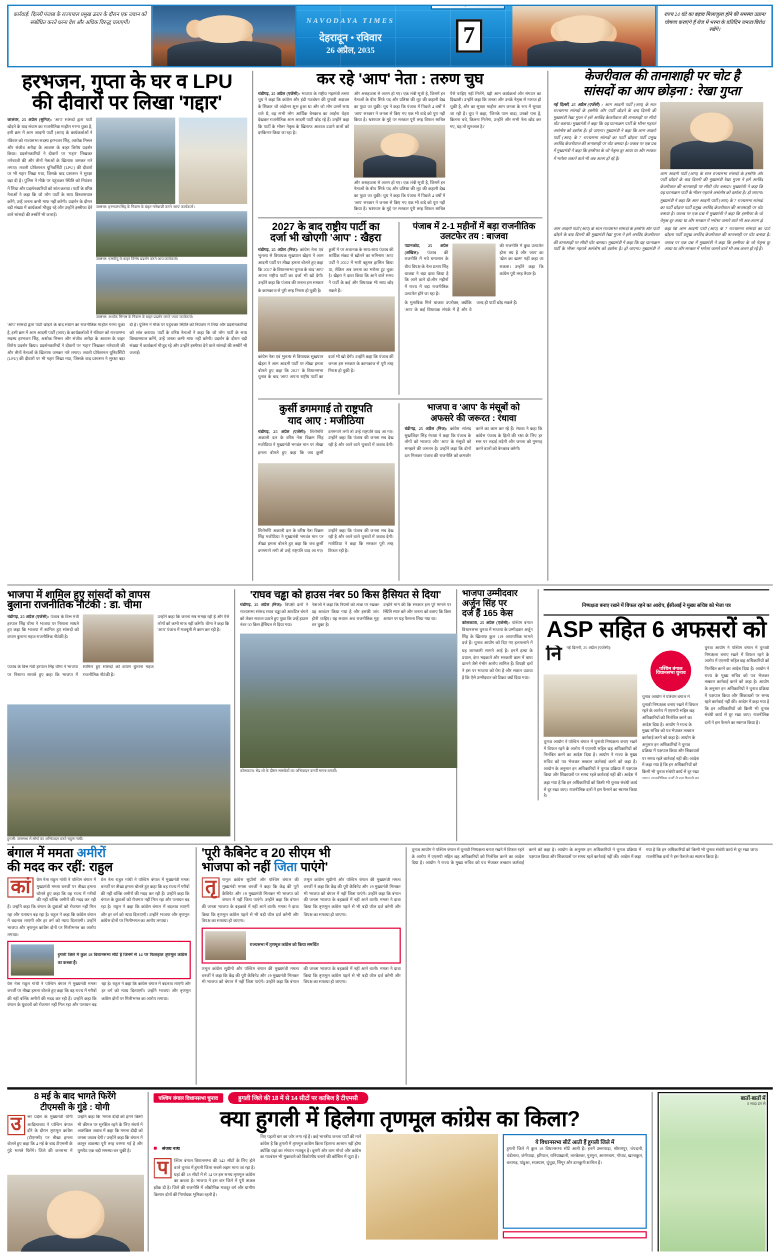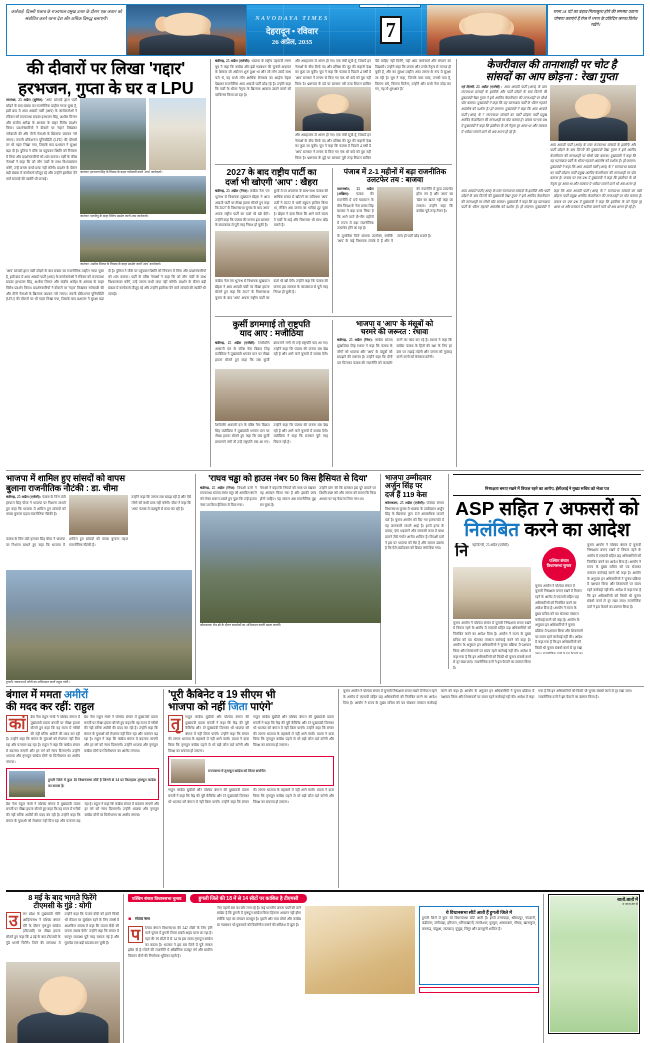--- a/index.html
+++ b/index.html
@@ -183,22 +183,22 @@
         <div class="mh-pageno">7</div>
       </div>
     </div>
     <div class="mh-photo right face"></div>
     <div class="mh-sideblurb">राज्य 24 घंटे का  बड़ाव मिलाजुला होने की  समस्या उठाना  घोषणा  कराएंगे हैं रोज में भरना के प्रतिदिन  जनता/विरोध रखेंगे।</div>
   </div>
 
   <div class="top-sec">
 
     <div class="col-A vr pad-r">
+      <div class="hl h-xl center">हरभजन, गुप्ता के घर व LPU</div>
       <div class="hl h-xl center mb2">की दीवारों पर लिखा 'गद्दार'</div>
-      <div class="hl h-xl center">हरभजन, गुप्ता के घर व LPU</div>
 
       <div class="row" style="gap:3px;">
         <div style="width:72px;">
           <div class="body-txt" style="height:96px;"><span class="bold">जालंधर, 25 अप्रैल (सुमित):</span> <span>'आप' सांसदों द्वारा पार्टी छोड़ने के बाद संग्राम का राजनीतिक माहौल गरमा चुका है, इसी क्रम में आम आदमी पार्टी (आप) के कार्यकर्ताओं ने रविवार को राज्यसभा सदस्य हरभजन सिंह, अशोक मित्तल और संजीव अरोड़ा के आवास के बाहर विरोध प्रदर्शन किया। प्रदर्शनकारियों ने दीवारों पर 'गद्दार' लिखकर नारेबाजी की और तीनों नेताओं के खिलाफ जमकर नारे लगाए। लवली प्रोफेशनल यूनिवर्सिटी (LPU) की दीवारों पर भी गद्दार लिखा गया, जिसके बाद प्रशासन ने सुरक्षा बढ़ा दी है। पुलिस ने मौके पर पहुंचकर स्थिति को नियंत्रण में लिया और प्रदर्शनकारियों को शांत कराया। पार्टी के वरिष्ठ नेताओं ने कहा कि जो लोग पार्टी के साथ विश्वासघात करेंगे, उन्हें जनता कभी माफ नहीं करेगी। प्रदर्शन के दौरान बड़ी संख्या में कार्यकर्ता मौजूद रहे और उन्होंने इस्तीफा देने वाले सांसदों की तस्वीरें भी जलाईं।</span></div>
         </div>
         <div style="width:126px;">
           <div class="row" style="gap:3px;">
             <div class="photo p-street" style="width:66px;height:72px;"></div>
             <div class="photo p-building" style="width:57px;height:72px;"></div>
           </div>
@@ -208,20 +208,21 @@
           <div class="photo p-rally mt2" style="width:126px;height:42px;"></div>
           <div class="mini-cap">जालंधर: अशोक मित्तल के निवास के बाहर प्रदर्शन करते 'आप' कार्यकर्ता।</div>
         </div>
       </div>
       <div class="body-txt two-col mt3" style="height:128px;">'आप' सांसदों द्वारा पार्टी छोड़ने के बाद संग्राम का राजनीतिक माहौल गरमा चुका है, इसी क्रम में आम आदमी पार्टी (आप) के कार्यकर्ताओं ने रविवार को राज्यसभा सदस्य हरभजन सिंह, अशोक मित्तल और संजीव अरोड़ा के आवास के बाहर विरोध प्रदर्शन किया। प्रदर्शनकारियों ने दीवारों पर 'गद्दार' लिखकर नारेबाजी की और तीनों नेताओं के खिलाफ जमकर नारे लगाए। लवली प्रोफेशनल यूनिवर्सिटी (LPU) की दीवारों पर भी गद्दार लिखा गया, जिसके बाद प्रशासन ने सुरक्षा बढ़ा दी है। पुलिस ने मौके पर पहुंचकर स्थिति को नियंत्रण में लिया और प्रदर्शनकारियों को शांत कराया। पार्टी के वरिष्ठ नेताओं ने कहा कि जो लोग पार्टी के साथ विश्वासघात करेंगे, उन्हें जनता कभी माफ नहीं करेगी। प्रदर्शन के दौरान बड़ी संख्या में कार्यकर्ता मौजूद रहे और उन्होंने इस्तीफा देने वाले सांसदों की तस्वीरें भी जलाईं।</div>
     </div>
 
     <div class="col-B vr pad-r pad-l">
 
       <div>
+        <div class="hl h-lg center mb2">कर रहे 'आप' नेता : तरुण चुघ</div>
         <div class="row" style="gap:4px;">
           <div style="width:76px;" class="body-txt"><span class="bold">चंडीगढ़, 25 अप्रैल (एजेंसी):</span> <span>भाजपा के राष्ट्रीय महामंत्री तरुण चुघ ने कहा कि कांग्रेस और इंडी गठबंधन की चुनावी अदावत के शिकार जो अंदोलन शुरू हुआ था और जो लोग उसमें साथ चले थे, वह सभी लोग आर्थिक बेनकाब का आईना चेहरा देखकर राजनीतिक आम आदमी पार्टी छोड़ रहे हैं। उन्होंने कहा कि पार्टी के भीतर नेतृत्व के खिलाफ आवाज उठाने वालों को दरकिनार किया जा रहा है।</span></div>
           <div style="width:76px;">
             <div class="body-txt" style="height:26px;overflow:hidden;">और असहजता से अलग हो गए। एक लंबी सूची है, जिसमें इन नेताओं के बीच सिर्फ पद और प्रतिष्ठा की लूट की कहानी देख का फूटा जा चुकी। चुघ ने कहा कि पंजाब में पिछले 4 वर्षों में 'आप' सरकार ने जनता से किए गए एक भी वादे को पूरा नहीं किया है। भ्रष्टाचार के मुद्दे पर सरकार पूरी तरह विफल साबित हुई है।</div>
             <div class="photo p-portrait face mt2" style="width:76px;height:44px;"></div>
             <div class="body-txt mt2" style="height:28px;overflow:hidden;">और असहजता से अलग हो गए। एक लंबी सूची है, जिसमें इन नेताओं के बीच सिर्फ पद और प्रतिष्ठा की लूट की कहानी देख का फूटा जा चुकी। चुघ ने कहा कि पंजाब में पिछले 4 वर्षों में 'आप' सरकार ने जनता से किए गए एक भी वादे को पूरा नहीं किया है। भ्रष्टाचार के मुद्दे पर सरकार पूरी तरह विफल साबित हुई है।</div>
           </div>
           <div style="width:76px;" class="body-txt">पैसे चाहिए नहीं मिलेंगे, यही आम कार्यकर्ता और संगठन का दिखाती। उन्होंने कहा कि जनता और उनके नेतृत्व से नाराज हो चुकी है, और का सुरक्षा माहौल आम जनता के रूप में सुरक्षा जा रही है। चुघ ने कहा, 'जिनके पास वादा, उनको पता है, कितना बचे, कितना मिलेगा, उन्होंने और सभी नेता छोड़ कर गए, यह तो शुरुआत है।'</div>
         </div>
       </div>
@@ -256,21 +257,21 @@
       <div class="row">
         <div style="width:118px;" class="vr pad-r">
           <div class="hl h-sm center">कुर्सी डगमगाई तो राष्ट्रपति</div>
           <div class="hl h-sm center mb2">याद आए : मजीठिया</div>
           <div class="body-txt two-col" style="height:26px;"><span class="bold">चंडीगढ़, 25 अप्रैल (एजेंसी):</span> <span>शिरोमणि अकाली दल के वरिष्ठ नेता बिक्रम सिंह मजीठिया ने मुख्यमंत्री भगवंत मान पर तीखा हमला बोलते हुए कहा कि जब कुर्सी डगमगाने लगी तो उन्हें राष्ट्रपति याद आ गए। उन्होंने कहा कि पंजाब की जनता सब देख रही है और आने वाले चुनावों में जवाब देगी। मजीठिया ने कहा कि सरकार पूरी तरह विफल रही है।</span></div>
           <div class="photo p-portrait turban mt2" style="width:114px;height:52px;"></div>
           <div class="body-txt two-col mt2" style="height:44px;">शिरोमणि अकाली दल के वरिष्ठ नेता बिक्रम सिंह मजीठिया ने मुख्यमंत्री भगवंत मान पर तीखा हमला बोलते हुए कहा कि जब कुर्सी डगमगाने लगी तो उन्हें राष्ट्रपति याद आ गए। उन्होंने कहा कि पंजाब की जनता सब देख रही है और आने वाले चुनावों में जवाब देगी। मजीठिया ने कहा कि सरकार पूरी तरह विफल रही है।</div>
         </div>
         <div style="width:120px;" class="pad-l">
           <div class="hl h-xs center">भाजपा व 'आप' के मंसूबों को</div>
-          <div class="hl h-xs center mb2">चरमरे की जरूरत : रंधावा</div>
+          <div class="hl h-xs center mb2">अफसरे की जरूरत : रंधावा</div>
           <div class="body-txt two-col" style="height:118px;"><span class="bold">चंडीगढ़, 25 अप्रैल (निज):</span> <span>कांग्रेस सांसद सुखजिंदर सिंह रंधावा ने कहा कि पंजाब के लोगों को भाजपा और 'आप' के मंसूबों को समझने की जरूरत है। उन्होंने कहा कि दोनों दल मिलकर पंजाब की राजनीति को कमजोर करने का काम कर रहे हैं। रंधावा ने कहा कि कांग्रेस पंजाब के हितों की रक्षा के लिए हर स्तर पर लड़ाई लड़ेगी और जनता को गुमराह करने वालों को बेनकाब करेगी।</span></div>
         </div>
       </div>
     </div>
 
     <div class="col-C pad-l">
       <div class="hl h-md center">केजरीवाल की तानाशाही पर चोट है</div>
       <div class="hl h-md center mb2">सांसदों का आप छोड़ना : रेखा गुप्ता</div>
       <div class="row" style="gap:3px;">
         <div style="width:86px;" class="body-txt"><span class="bold">नई दिल्ली, 25 अप्रैल (एजेंसी) :</span> <span>आम आदमी पार्टी (आप) के सात राज्यसभा सांसदों के इस्तीफे और पार्टी छोड़ने के बाद दिल्ली की मुख्यमंत्री रेखा गुप्ता ने इसे अरविंद केजरीवाल की तानाशाही पर सीधी चोट बताया। मुख्यमंत्री ने कहा कि यह घटनाक्रम पार्टी के भीतर गहराते असंतोष को दर्शाता है। हो जाएगा। मुख्यमंत्री ने कहा कि आम आदमी पार्टी (आप) के 7 राज्यसभा सांसदों का पार्टी छोड़ना पार्टी प्रमुख अरविंद केजरीवाल की तानाशाही पर चोट बताया है। जवाब पर एक प्रश्न में मुख्यमंत्री ने कहा कि इस्तीफा के जो नेतृत्व दूर आया था और सरकार में भरोसा जताने वाले भी अब अलग हो रहे हैं।</span></div>
@@ -310,30 +311,29 @@
       </div>
       <div class="photo p-crowd mt3" style="width:181px;height:112px;"></div>
       <div class="mini-cap">कोलकाता: रोड शो के दौरान समर्थकों का अभिवादन करतीं ममता बनर्जी।</div>
     </div>
 
     <div style="width:260px;" class="pad-l">
       <div class="row" style="gap:4px;">
         <div style="width:64px;" class="vr pad-r">
           <div class="hl h-xs">भाजपा उम्मीदवार</div>
           <div class="hl h-xs">अर्जुन सिंह पर</div>
-          <div class="hl h-xs mb2">दर्ज हैं 119 केस</div>
+          <div class="hl h-xs mb2">दर्ज हैं 165 केस</div>
           <div class="body-txt" style="height:150px;"><span class="bold">कोलकाता, 25 अप्रैल (एजेंसी):</span> <span>पश्चिम बंगाल विधानसभा चुनाव में भाजपा के उम्मीदवार अर्जुन सिंह के खिलाफ कुल 119 आपराधिक मामले दर्ज हैं। चुनाव आयोग को दिए गए हलफनामे में यह जानकारी सामने आई है। इनमें हत्या के प्रयास, दंगा भड़काने और सरकारी काम में बाधा डालने जैसे गंभीर आरोप शामिल हैं। विपक्षी दलों ने इस पर भाजपा को घेरा है और सवाल उठाया है कि ऐसे उम्मीदवार को टिकट क्यों दिया गया।</span></div>
         </div>
 
         <div style="width:188px;">
           <div class="rule-bar center" style="margin-bottom:2px;">
             <span class="kicker">निष्पक्षता बनाए रखने में विफल रहने का आरोप, ईसीआई ने मुख्य सचिव को भेजा पत्र</span>
           </div>
-          <div class="hl" style="font-size:19px;text-align:center;">ASP सहित 7 अफसरों को</div>
-          <div class="hl" style="font-size:19px;text-align:center;"><span class="blue">निलंबित</span><span> करने का आदेश</span></div>
+          <div class="hl" style="font-size:19px;text-align:center;">ASP सहित 6 अफसरों को</div>
 
           <div class="row mt2" style="gap:4px;">
             <div style="width:78px;">
               <div class="body-txt" style="height:22px;overflow:hidden;"><span class="dropcap plain">नि</span><span>नई दिल्ली, 25 अप्रैल (एजेंसी):</span></div>
               <div class="photo p-hand mt2" style="width:78px;height:52px;"></div>
               <div class="body-txt mt2" style="height:48px;overflow:hidden;">चुनाव आयोग ने पश्चिम बंगाल में चुनावी निष्पक्षता बनाए रखने में विफल रहने के आरोप में एएसपी सहित छह अधिकारियों को निलंबित करने का आदेश दिया है। आयोग ने राज्य के मुख्य सचिव को पत्र भेजकर तत्काल कार्रवाई करने को कहा है। आयोग के अनुसार इन अधिकारियों ने चुनाव प्रक्रिया में पक्षपात किया और शिकायतों पर समय रहते कार्रवाई नहीं की। आदेश में कहा गया है कि इन अधिकारियों को किसी भी चुनाव संबंधी कार्य से दूर रखा जाए। राजनीतिक दलों ने इस फैसले का स्वागत किया है।</div>
             </div>
             <div style="width:48px;" class="center">
               <div class="badge-round" style="margin:4px auto 0 auto;">पश्चिम बंगाल विधानसभा चुनाव</div>
               <div class="body-txt mt3" style="height:70px;text-align:left;">चुनाव आयोग ने पश्चिम बंगाल में चुनावी निष्पक्षता बनाए रखने में विफल रहने के आरोप में एएसपी सहित छह अधिकारियों को निलंबित करने का आदेश दिया है। आयोग ने राज्य के मुख्य सचिव को पत्र भेजकर तत्काल कार्रवाई करने को कहा है। आयोग के अनुसार इन अधिकारियों ने चुनाव प्रक्रिया में पक्षपात किया और शिकायतों पर समय रहते कार्रवाई नहीं की। आदेश में कहा गया है कि इन अधिकारियों को किसी भी चुनाव संबंधी कार्य से दूर रखा जाए। राजनीतिक दलों ने इस फैसले का स्वागत किया है।</div>
@@ -357,21 +357,21 @@
         <div style="width:74px;" class="body-txt">ग्रेस नेता राहुल गांधी ने पश्चिम बंगाल में मुख्यमंत्री ममता बनर्जी पर तीखा हमला बोलते हुए कहा कि वह राज्य में गरीबों की नहीं बल्कि अमीरों की मदद कर रही हैं। उन्होंने कहा कि बंगाल के युवाओं को रोजगार नहीं मिल रहा और पलायन बढ़ रहा है। राहुल ने कहा कि कांग्रेस बंगाल में बदलाव लाएगी और हर वर्ग को न्याय दिलाएगी। उन्होंने भाजपा और तृणमूल कांग्रेस दोनों पर मिलीभगत का आरोप लगाया।</div>
       </div>
       <div class="box-red mt2" style="padding:2px;display:flex;gap:3px;align-items:center;">
         <div class="photo p-rally" style="width:36px;height:26px;flex:none;"></div>
         <div class="body-txt bold" style="font-size:3.6px;">हुगली जिले में कुल 18 विधानसभा सीटें हैं जिनमें से 14 पर फिलहाल तृणमूल कांग्रेस का कब्जा है।</div>
       </div>
       <div class="body-txt two-col mt2" style="height:86px;">ग्रेस नेता राहुल गांधी ने पश्चिम बंगाल में मुख्यमंत्री ममता बनर्जी पर तीखा हमला बोलते हुए कहा कि वह राज्य में गरीबों की नहीं बल्कि अमीरों की मदद कर रही हैं। उन्होंने कहा कि बंगाल के युवाओं को रोजगार नहीं मिल रहा और पलायन बढ़ रहा है। राहुल ने कहा कि कांग्रेस बंगाल में बदलाव लाएगी और हर वर्ग को न्याय दिलाएगी। उन्होंने भाजपा और तृणमूल कांग्रेस दोनों पर मिलीभगत का आरोप लगाया।</div>
     </div>
 
     <div style="width:175px;" class="vr pad-r pad-l">
-      <div class="hl h-md">'पूरी कैबिनेट व 19 सीएम भी</div>
+      <div class="hl h-md">'पूरी कैबिनेट व 20 सीएम भी</div>
       <div class="hl h-md mb2"><span>भाजपा को नहीं </span><span class="blue">जिता</span><span> पाएंगे'</span></div>
       <div class="row" style="gap:4px;">
         <div style="width:82px;" class="body-txt"><span class="dropcap">तृ</span><span>णमूल कांग्रेस सुप्रीमो और पश्चिम बंगाल की मुख्यमंत्री ममता बनर्जी ने कहा कि केंद्र की पूरी कैबिनेट और 19 मुख्यमंत्री मिलकर भी भाजपा को बंगाल में नहीं जिता पाएंगे। उन्होंने कहा कि बंगाल की जनता भाजपा के बहकावे में नहीं आने वाली। ममता ने दावा किया कि तृणमूल कांग्रेस पहले से भी बड़ी जीत दर्ज करेगी और विपक्ष का सफाया हो जाएगा।</span></div>
         <div style="width:82px;" class="body-txt">णमूल कांग्रेस सुप्रीमो और पश्चिम बंगाल की मुख्यमंत्री ममता बनर्जी ने कहा कि केंद्र की पूरी कैबिनेट और 19 मुख्यमंत्री मिलकर भी भाजपा को बंगाल में नहीं जिता पाएंगे। उन्होंने कहा कि बंगाल की जनता भाजपा के बहकावे में नहीं आने वाली। ममता ने दावा किया कि तृणमूल कांग्रेस पहले से भी बड़ी जीत दर्ज करेगी और विपक्ष का सफाया हो जाएगा।</div>
       </div>
       <div class="box-red mt2" style="padding:2px;display:flex;gap:3px;align-items:center;">
         <div class="photo p-portrait" style="width:34px;height:24px;flex:none;"></div>
         <div class="body-txt bold" style="font-size:3.6px;">राज्यसभा में तृणमूल कांग्रेस को किया समर्थित</div>
       </div>
       <div class="body-txt two-col mt2" style="height:84px;">णमूल कांग्रेस सुप्रीमो और पश्चिम बंगाल की मुख्यमंत्री ममता बनर्जी ने कहा कि केंद्र की पूरी कैबिनेट और 19 मुख्यमंत्री मिलकर भी भाजपा को बंगाल में नहीं जिता पाएंगे। उन्होंने कहा कि बंगाल की जनता भाजपा के बहकावे में नहीं आने वाली। ममता ने दावा किया कि तृणमूल कांग्रेस पहले से भी बड़ी जीत दर्ज करेगी और विपक्ष का सफाया हो जाएगा।</div>
@@ -392,20 +392,21 @@
       <div class="body-txt two-col" style="height:48px;"><span class="dropcap">उ</span><span>त्तर प्रदेश के मुख्यमंत्री योगी आदित्यनाथ ने पश्चिम बंगाल दौरे के दौरान तृणमूल कांग्रेस (टीएमसी) पर तीखा हमला बोलते हुए कहा कि 4 मई के बाद टीएमसी के गुंडे भागते फिरेंगे। जिले की जनसभा में उन्होंने कहा कि 'ममता दीदी को हमने किसी भी कीमत पर सुरक्षित रहने के लिए संघर्ष में आशंकित जवाब में कहा कि ममता दीदी को जनता जवाब देगी।' उन्होंने कहा कि बंगाल में कानून व्यवस्था पूरी तरह चरमरा गई है और घुसपैठ एक बड़ी समस्या बन चुकी है।</span></div>
       <div class="photo p-portrait face mt2" style="width:114px;height:86px;"></div>
 
     </div>
 
     <div style="width:420px;" class="vr pad-r pad-l">
       <div class="row" style="align-items:center;gap:4px;">
         <span class="ribbon-tag">पश्चिम बंगाल विधानसभा चुनाव</span>
         <span class="ribbon-pill">हुगली जिले की 18 में से 14 सीटों पर काबिज है टीएमसी</span>
       </div>
+      <div class="hl" style="font-size:18px;text-align:center;margin-top:2px;">क्या हुगली में हिलेगा तृणमूल कांग्रेस का किला?</div>
 
       <div class="row mt3" style="gap:4px;">
         <div style="width:86px;">
           <div class="mb2">
             <span style="color:#e4003a;font-size:5px;">■</span>
             <span class="bold" style="font-size:4px;">संजय नाथ</span>
           </div>
           <div class="body-txt" style="height:120px;"><span class="dropcap">प</span><span>श्चिम बंगाल विधानसभा की 342 सीटों के लिए होने वाले चुनाव में हुगली जिला सबसे अहम माना जा रहा है। यहां की 18 सीटों में से 14 पर इस समय तृणमूल कांग्रेस का कब्जा है। भाजपा ने इस बार जिले में पूरी ताकत झोंक दी है। जिले की राजनीति में औद्योगिक मजदूर वर्ग और ग्रामीण किसान दोनों की निर्णायक भूमिका रहती है।</span></div>
         </div>
         <div style="width:86px;" class="body-txt">लिए पहली बार का जोर लगा रहे हैं। कई भारतीय जनता पार्टी की मानें कांग्रेस है कि हुगली में तृणमूल कांग्रेस किला हिलाना आसान नहीं होगा क्योंकि यहां का संगठन मजबूत है। दूसरी ओर वाम मोर्चा और कांग्रेस का गठबंधन भी मुकाबले को त्रिकोणीय बनाने की कोशिश में जुटा है।</div>

